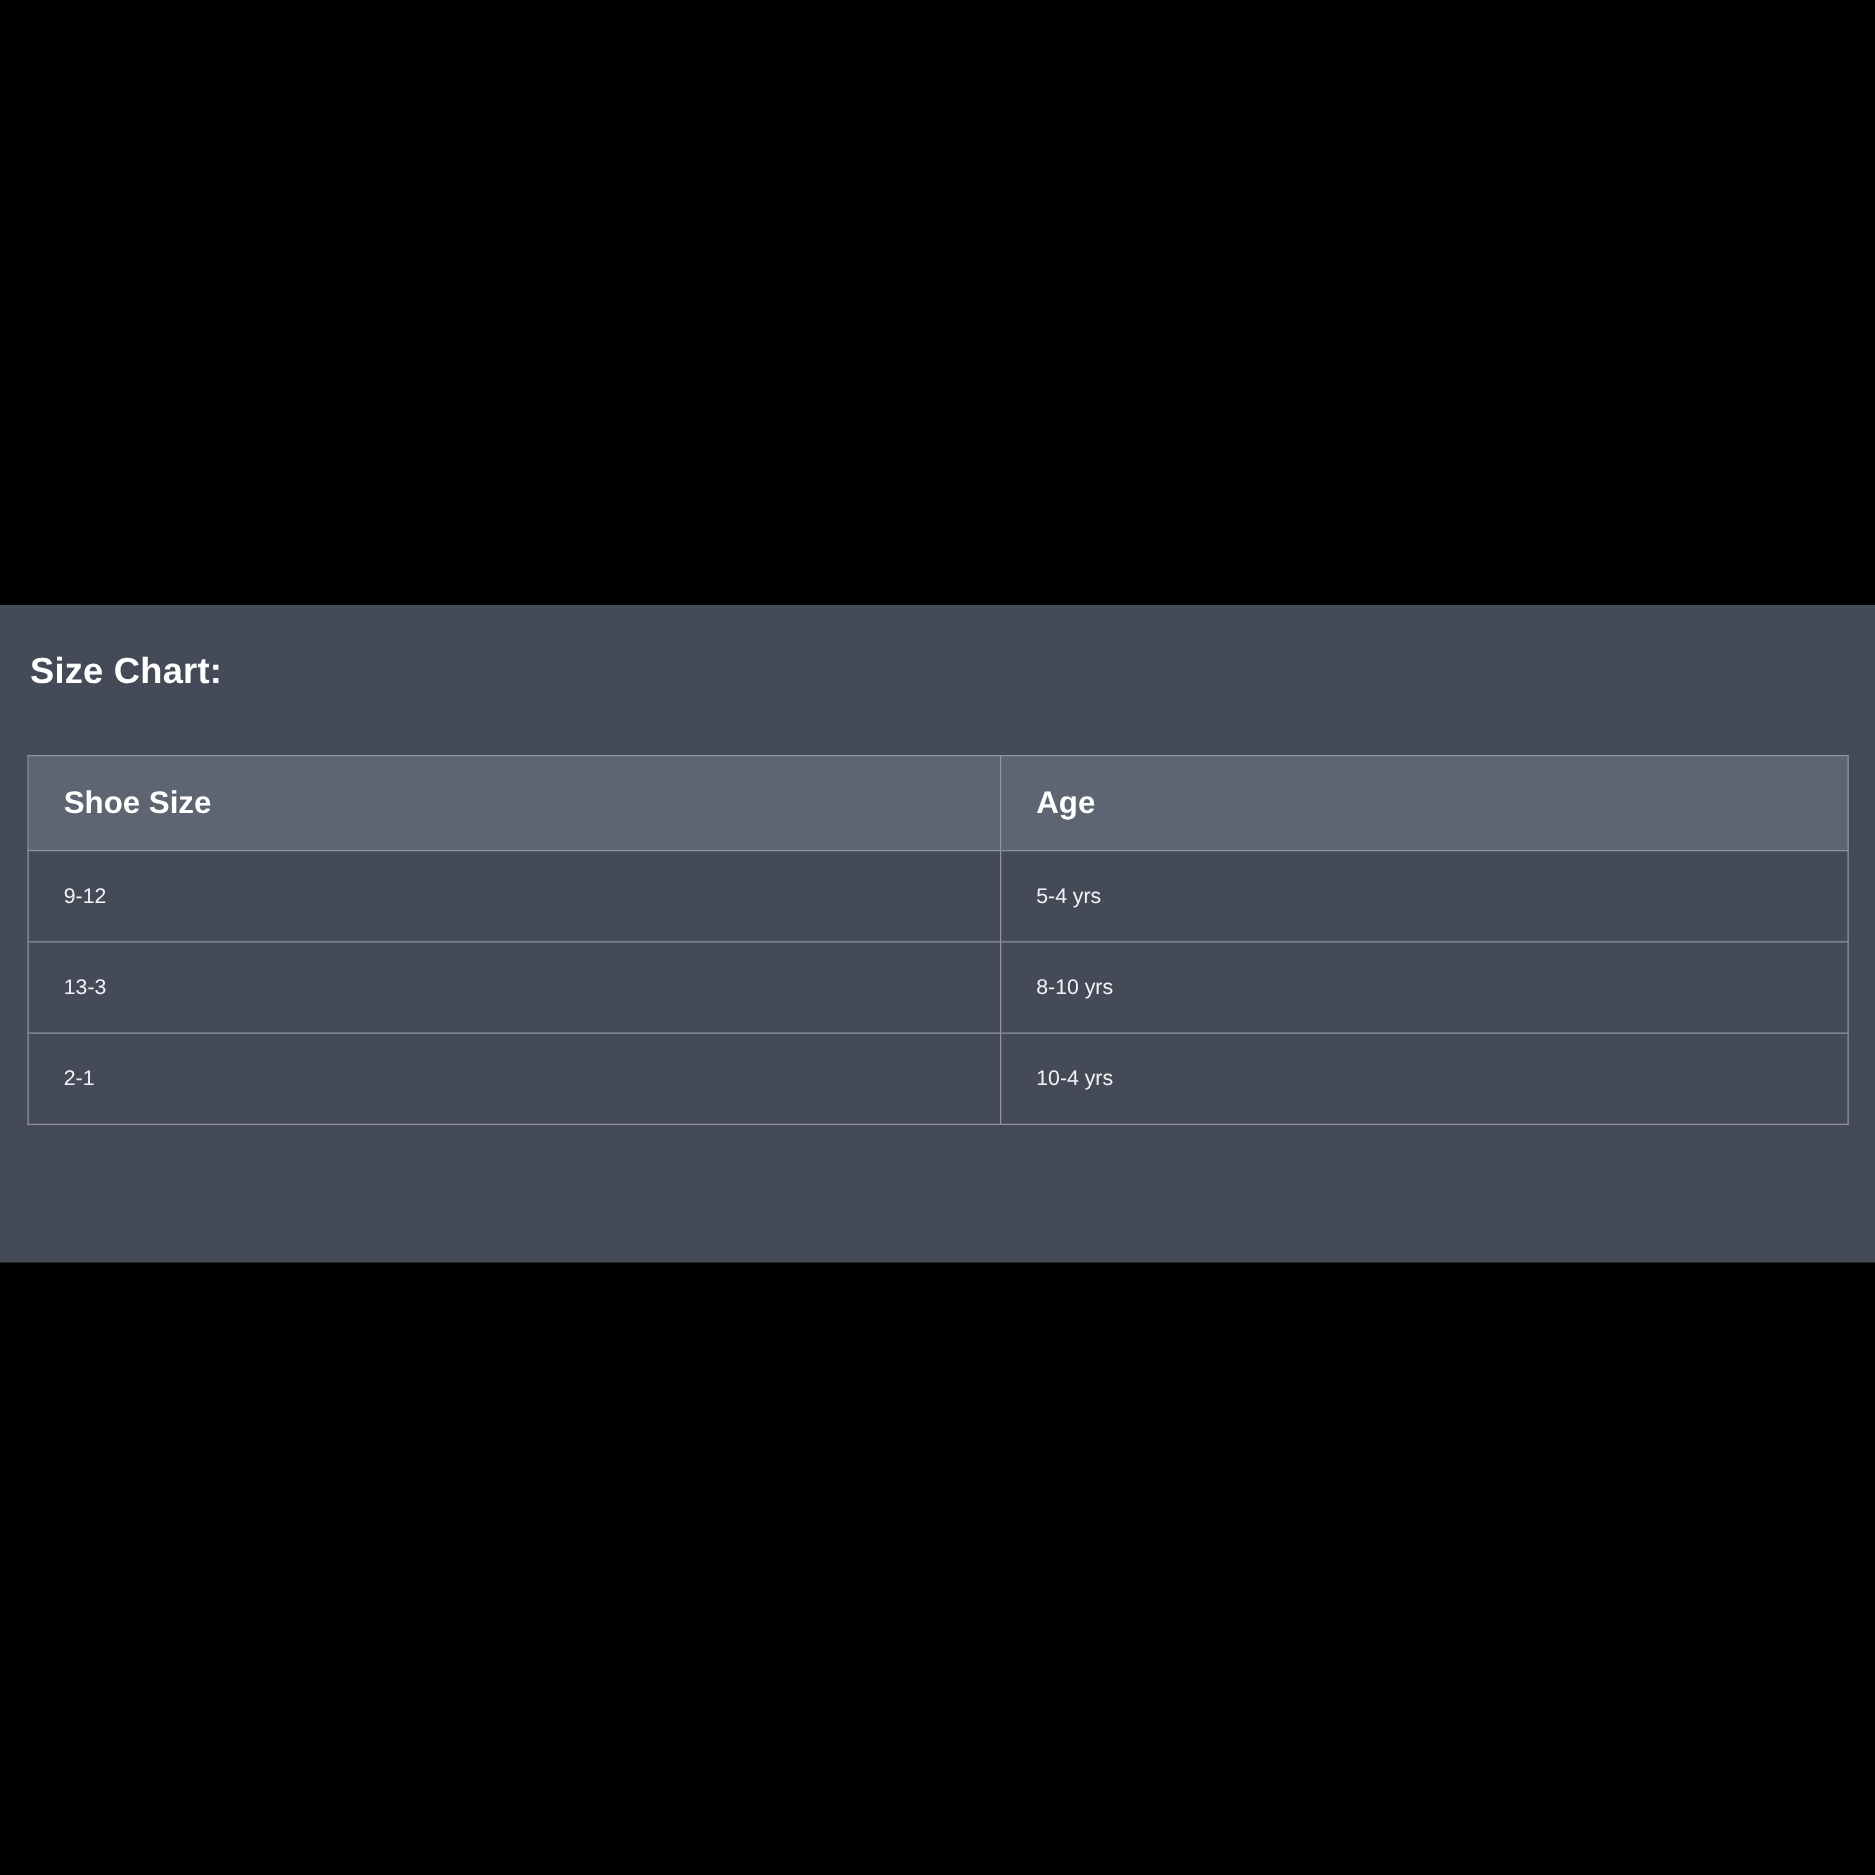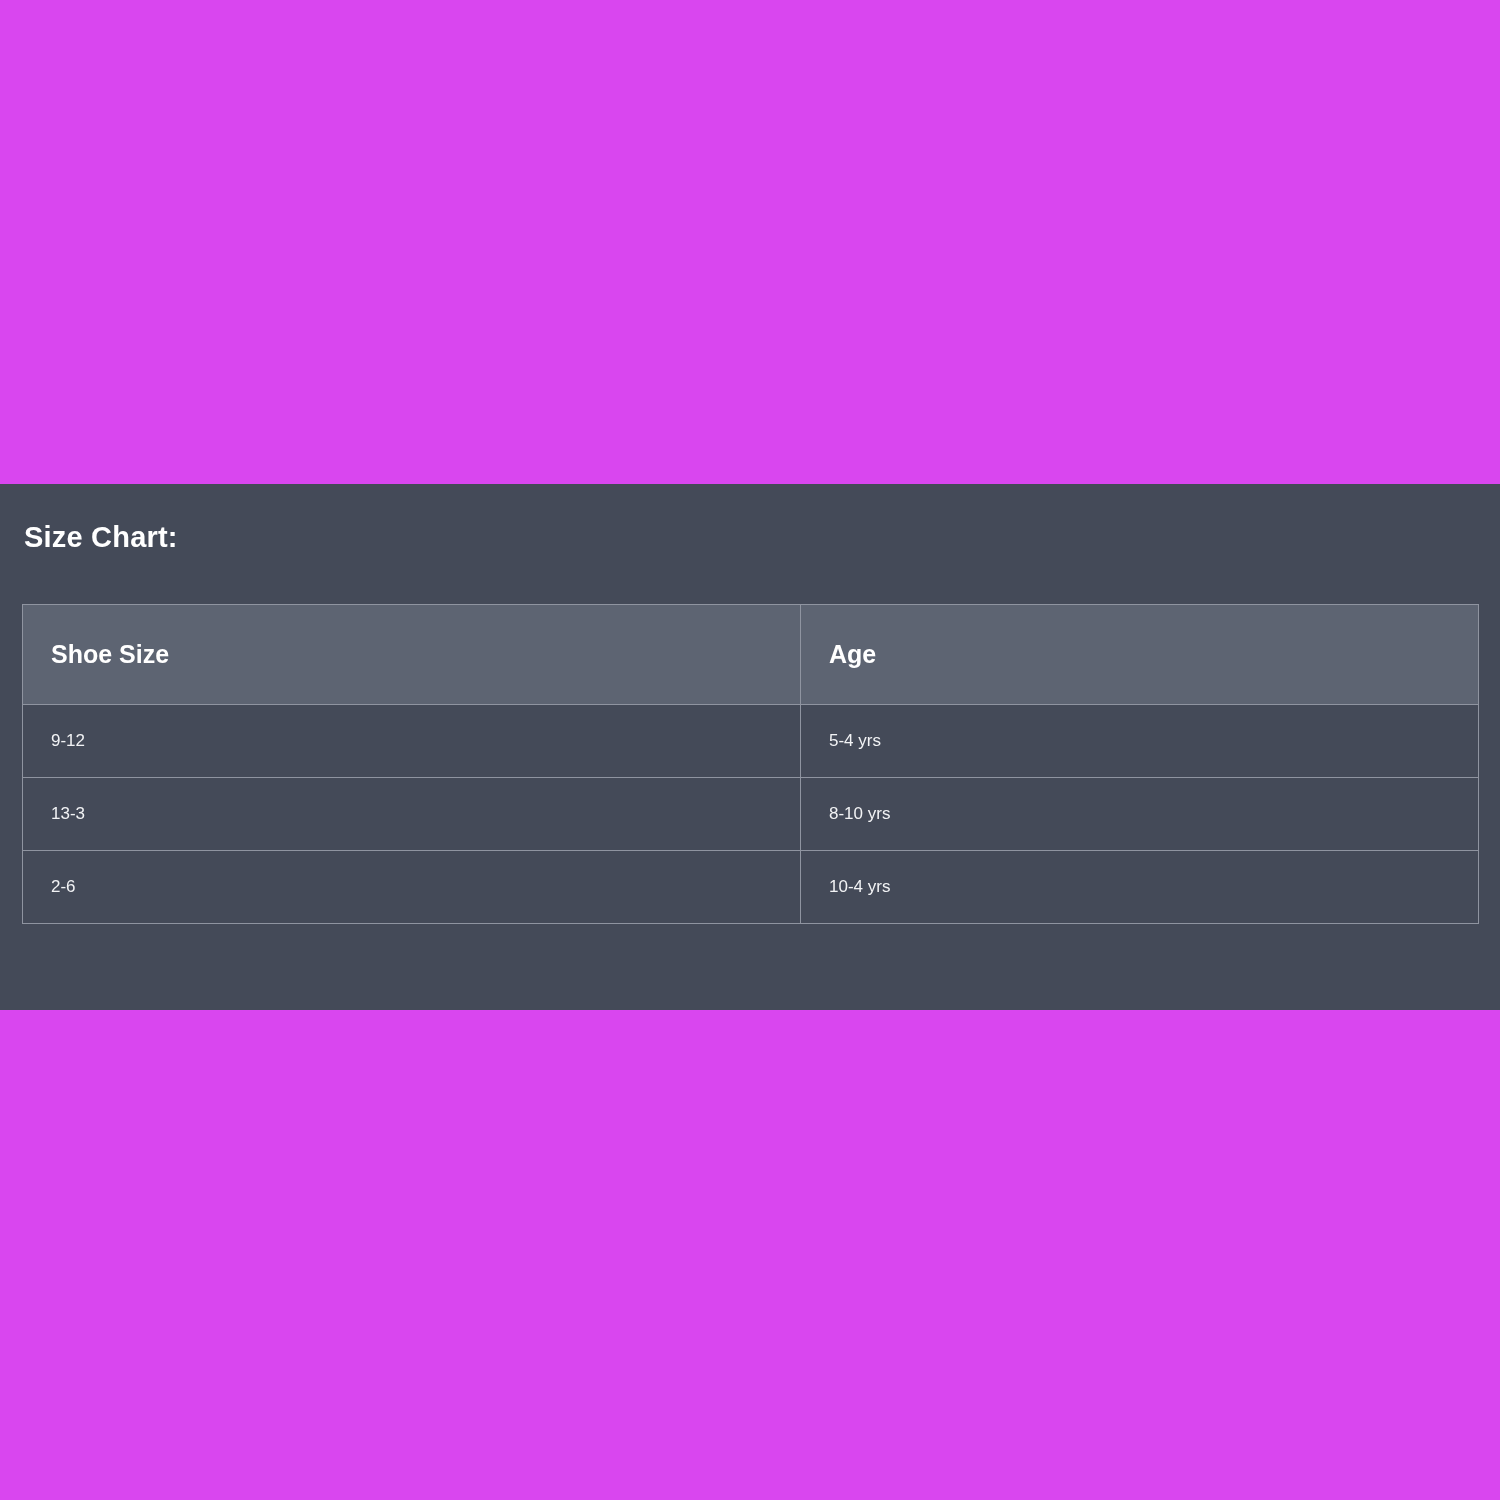--- a/index.html
+++ b/index.html
@@ -10,21 +10,21 @@
   body {
     width: 1500px;
     height: 1500px;
     font-family: "Liberation Sans", sans-serif;
     -webkit-font-smoothing: antialiased;
   }
   .page {
     position: relative;
     width: 1500px;
     height: 1500px;
-    background: #d946ef;
+    background: #000000;
     overflow: hidden;
   }
   .size-chart-panel {
     position: absolute;
     left: 0;
     top: 484px;
     width: 1500px;
     height: 526px;
     background: #444a58;
     box-sizing: border-box;
@@ -53,21 +53,21 @@
     vertical-align: middle;
     padding: 0 0 0 28px;
     height: 73px;
     font-size: 17px;
     color: #ffffff;
     box-sizing: border-box;
   }
   table.size-table thead th {
     background: #5d6472;
     font-weight: bold;
-    height: 100px;
+    height: 76px;
     font-size: 25px;
   }
   table.size-table tbody td {
     background: #444a58;
     font-weight: normal;
     color: #f2f3f5;
   }
   col.col-size { width: 778px; }
   col.col-age { width: 678px; }
 </style>
@@ -95,21 +95,21 @@
         <tbody>
           <tr>
             <td>9-12</td>
             <td>5-4 yrs</td>
           </tr>
           <tr>
             <td>13-3</td>
             <td>8-10 yrs</td>
           </tr>
           <tr>
-            <td>2-6</td>
+            <td>2-1</td>
             <td>10-4 yrs</td>
           </tr>
         </tbody>
       </table>
     </div>
 
   </section>
 
 </div>
 

